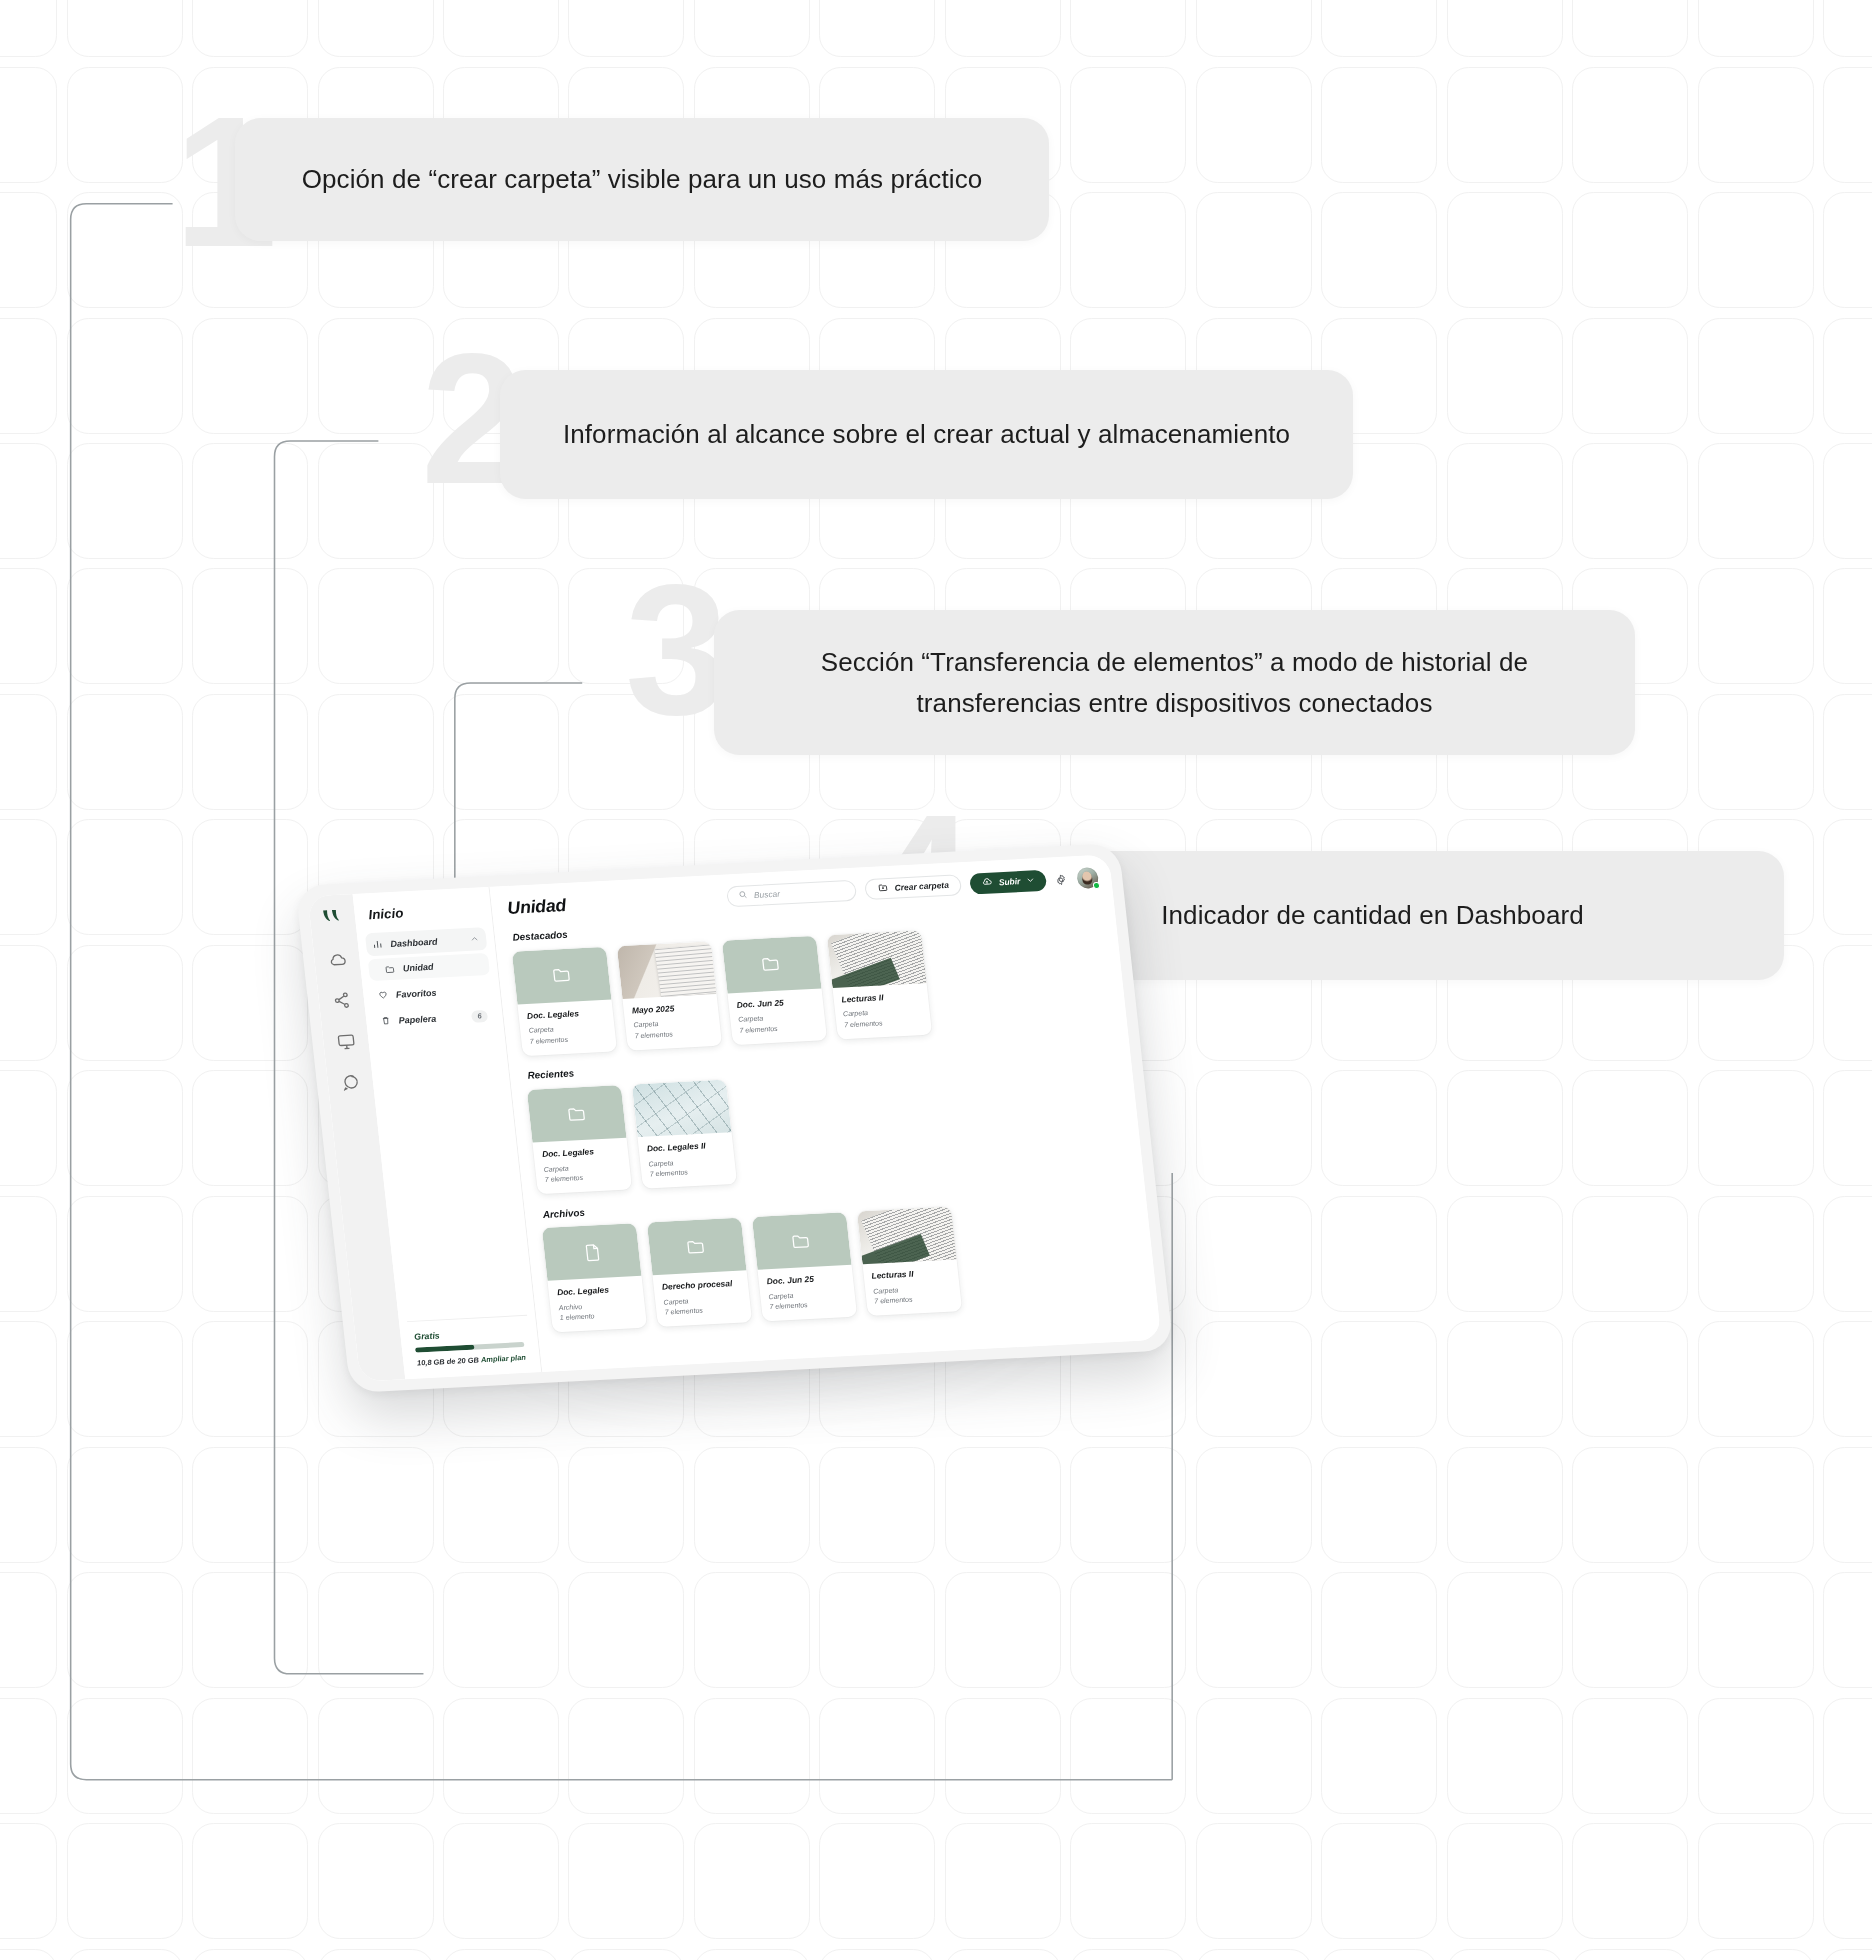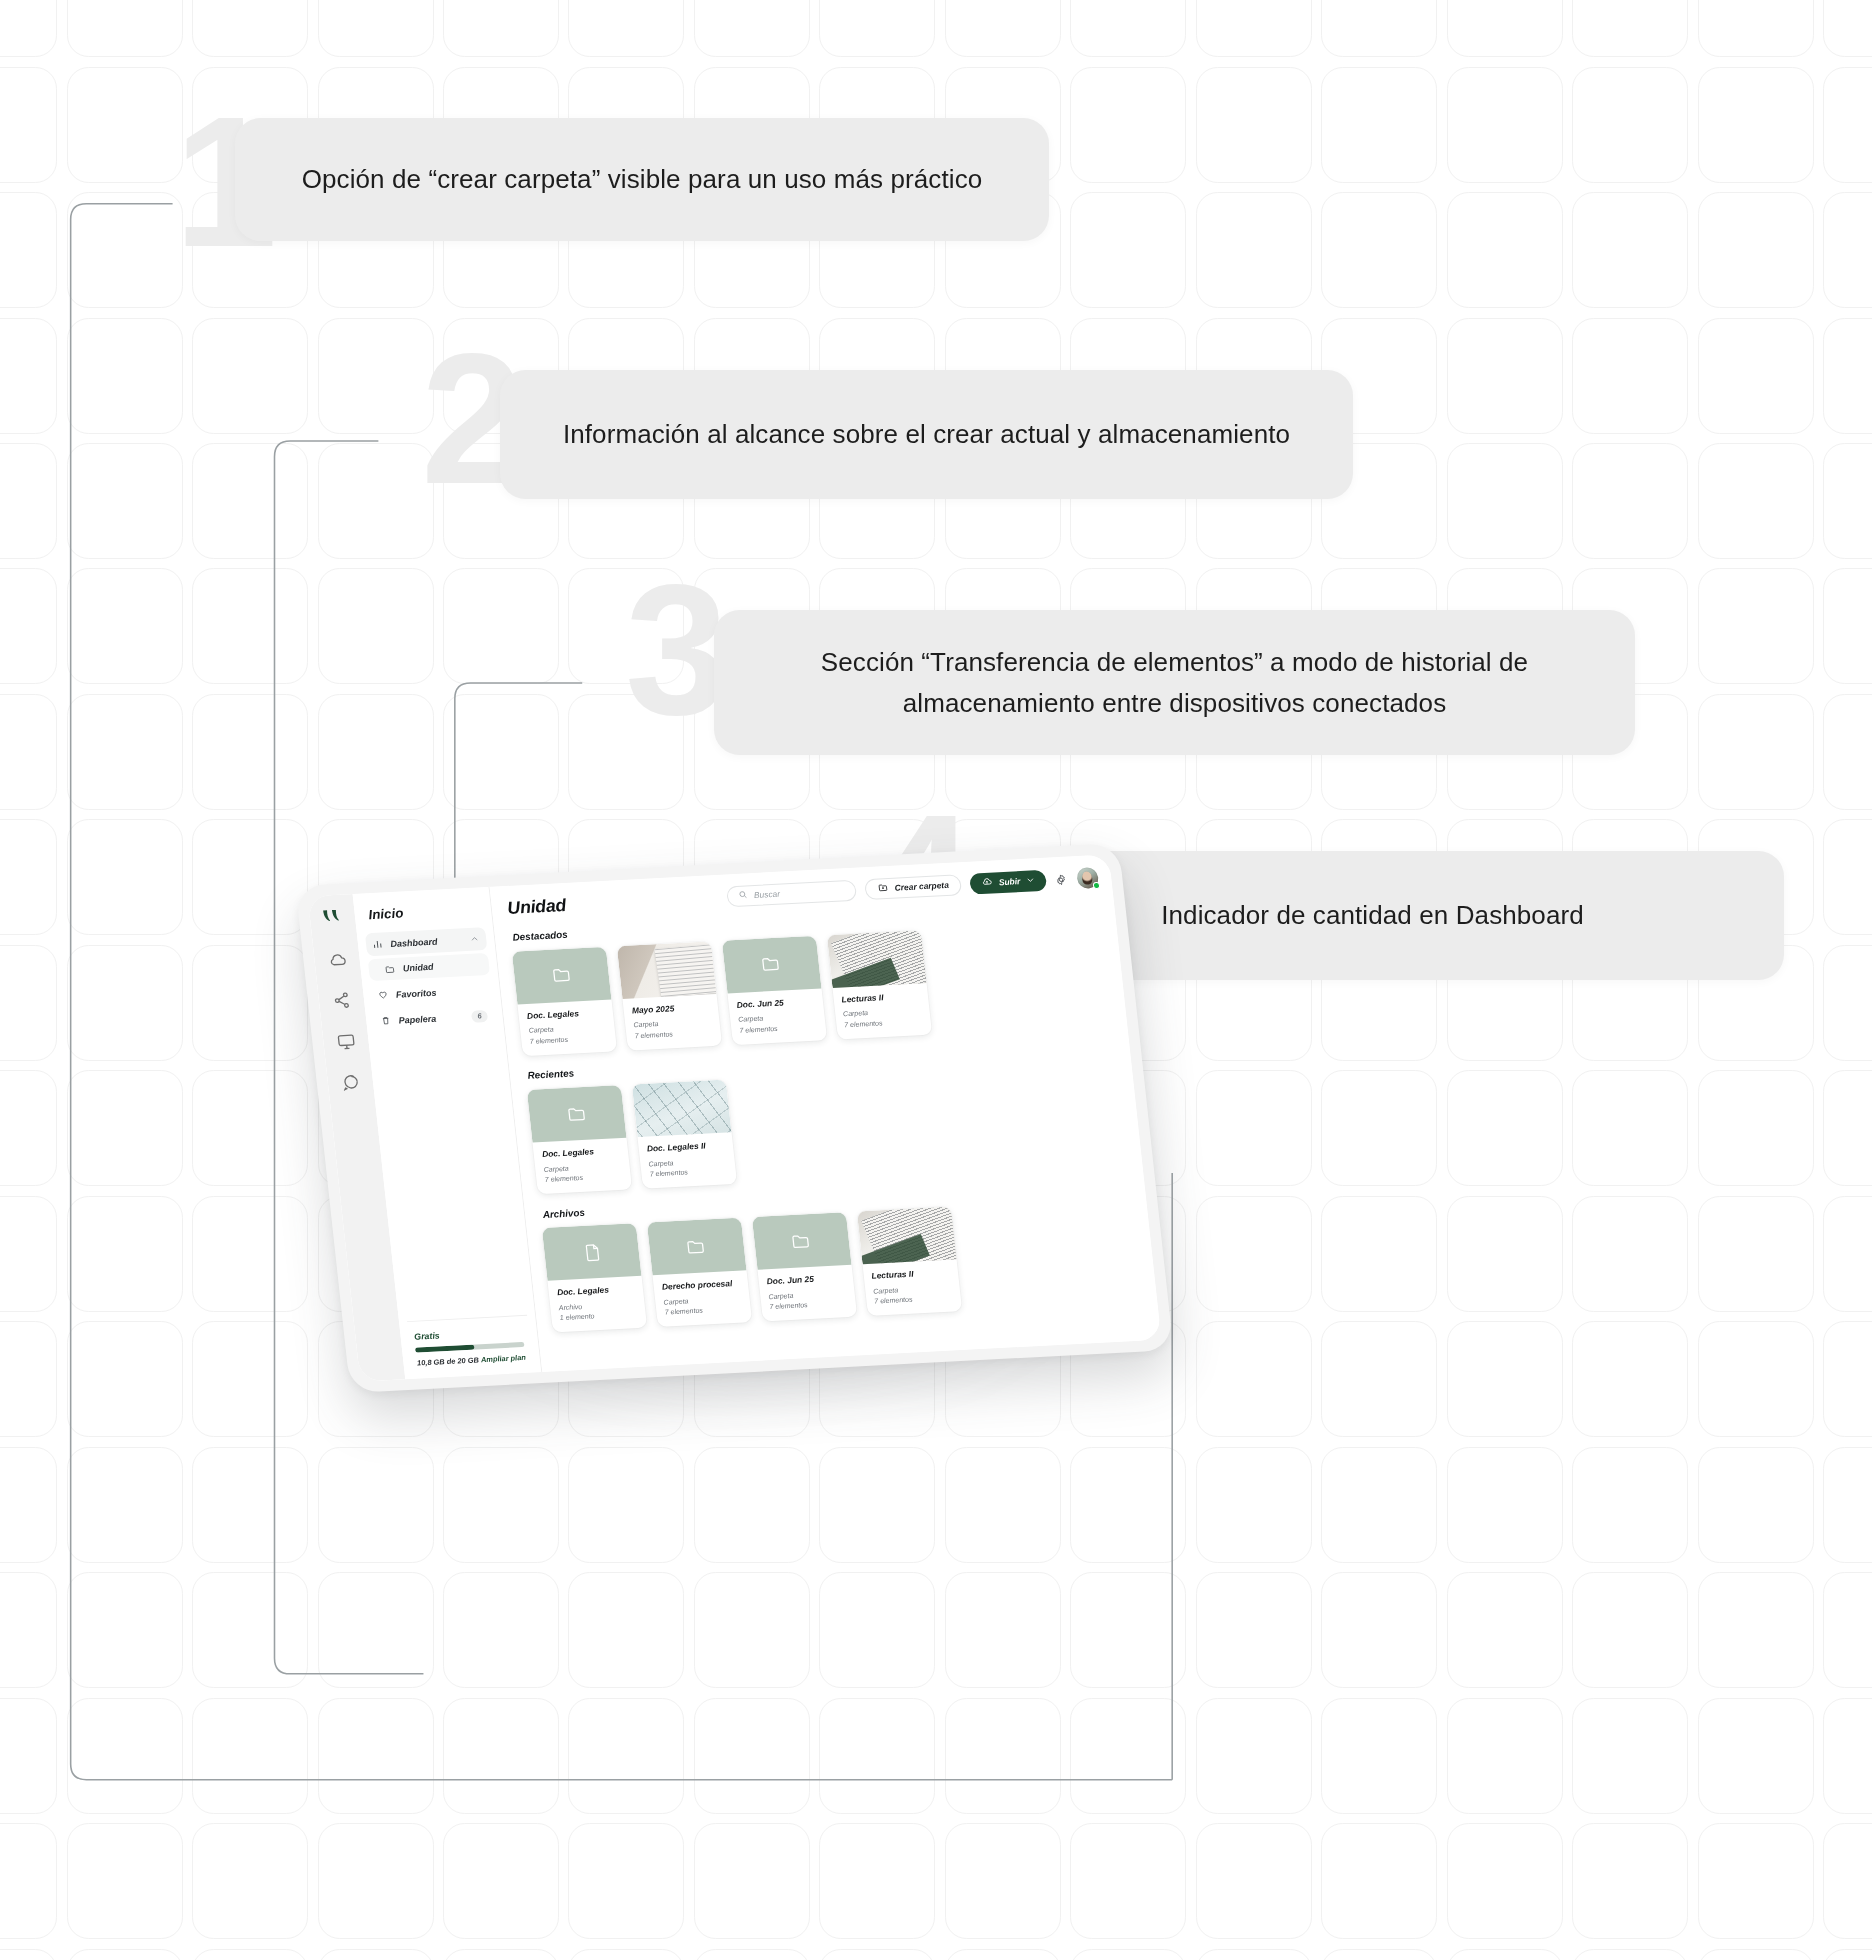--- a/index.html
+++ b/index.html
@@ -664,21 +664,21 @@
 
   <div class="callout" style="left:500px; top:370px; width:853px; height:129px;">
     <div>
       <span>Información al alcance sobre el crear actual y almacenamiento</span>
     </div>
   </div>
 
   <div class="callout" style="left:714px; top:610px; width:921px; height:145px;">
     <div>
       <span>Sección “Transferencia de elementos” a modo de historial de</span>
-      <span>almacenamiento entre dispositivos conectados</span>
+      <span>transferencias entre dispositivos conectados</span>
     </div>
   </div>
 
   <div class="callout" style="left:961px; top:851px; width:823px; height:129px;">
     <div>
       <span>Indicador de cantidad en Dashboard</span>
     </div>
   </div>
 
   <div id="device-shadow"></div>

